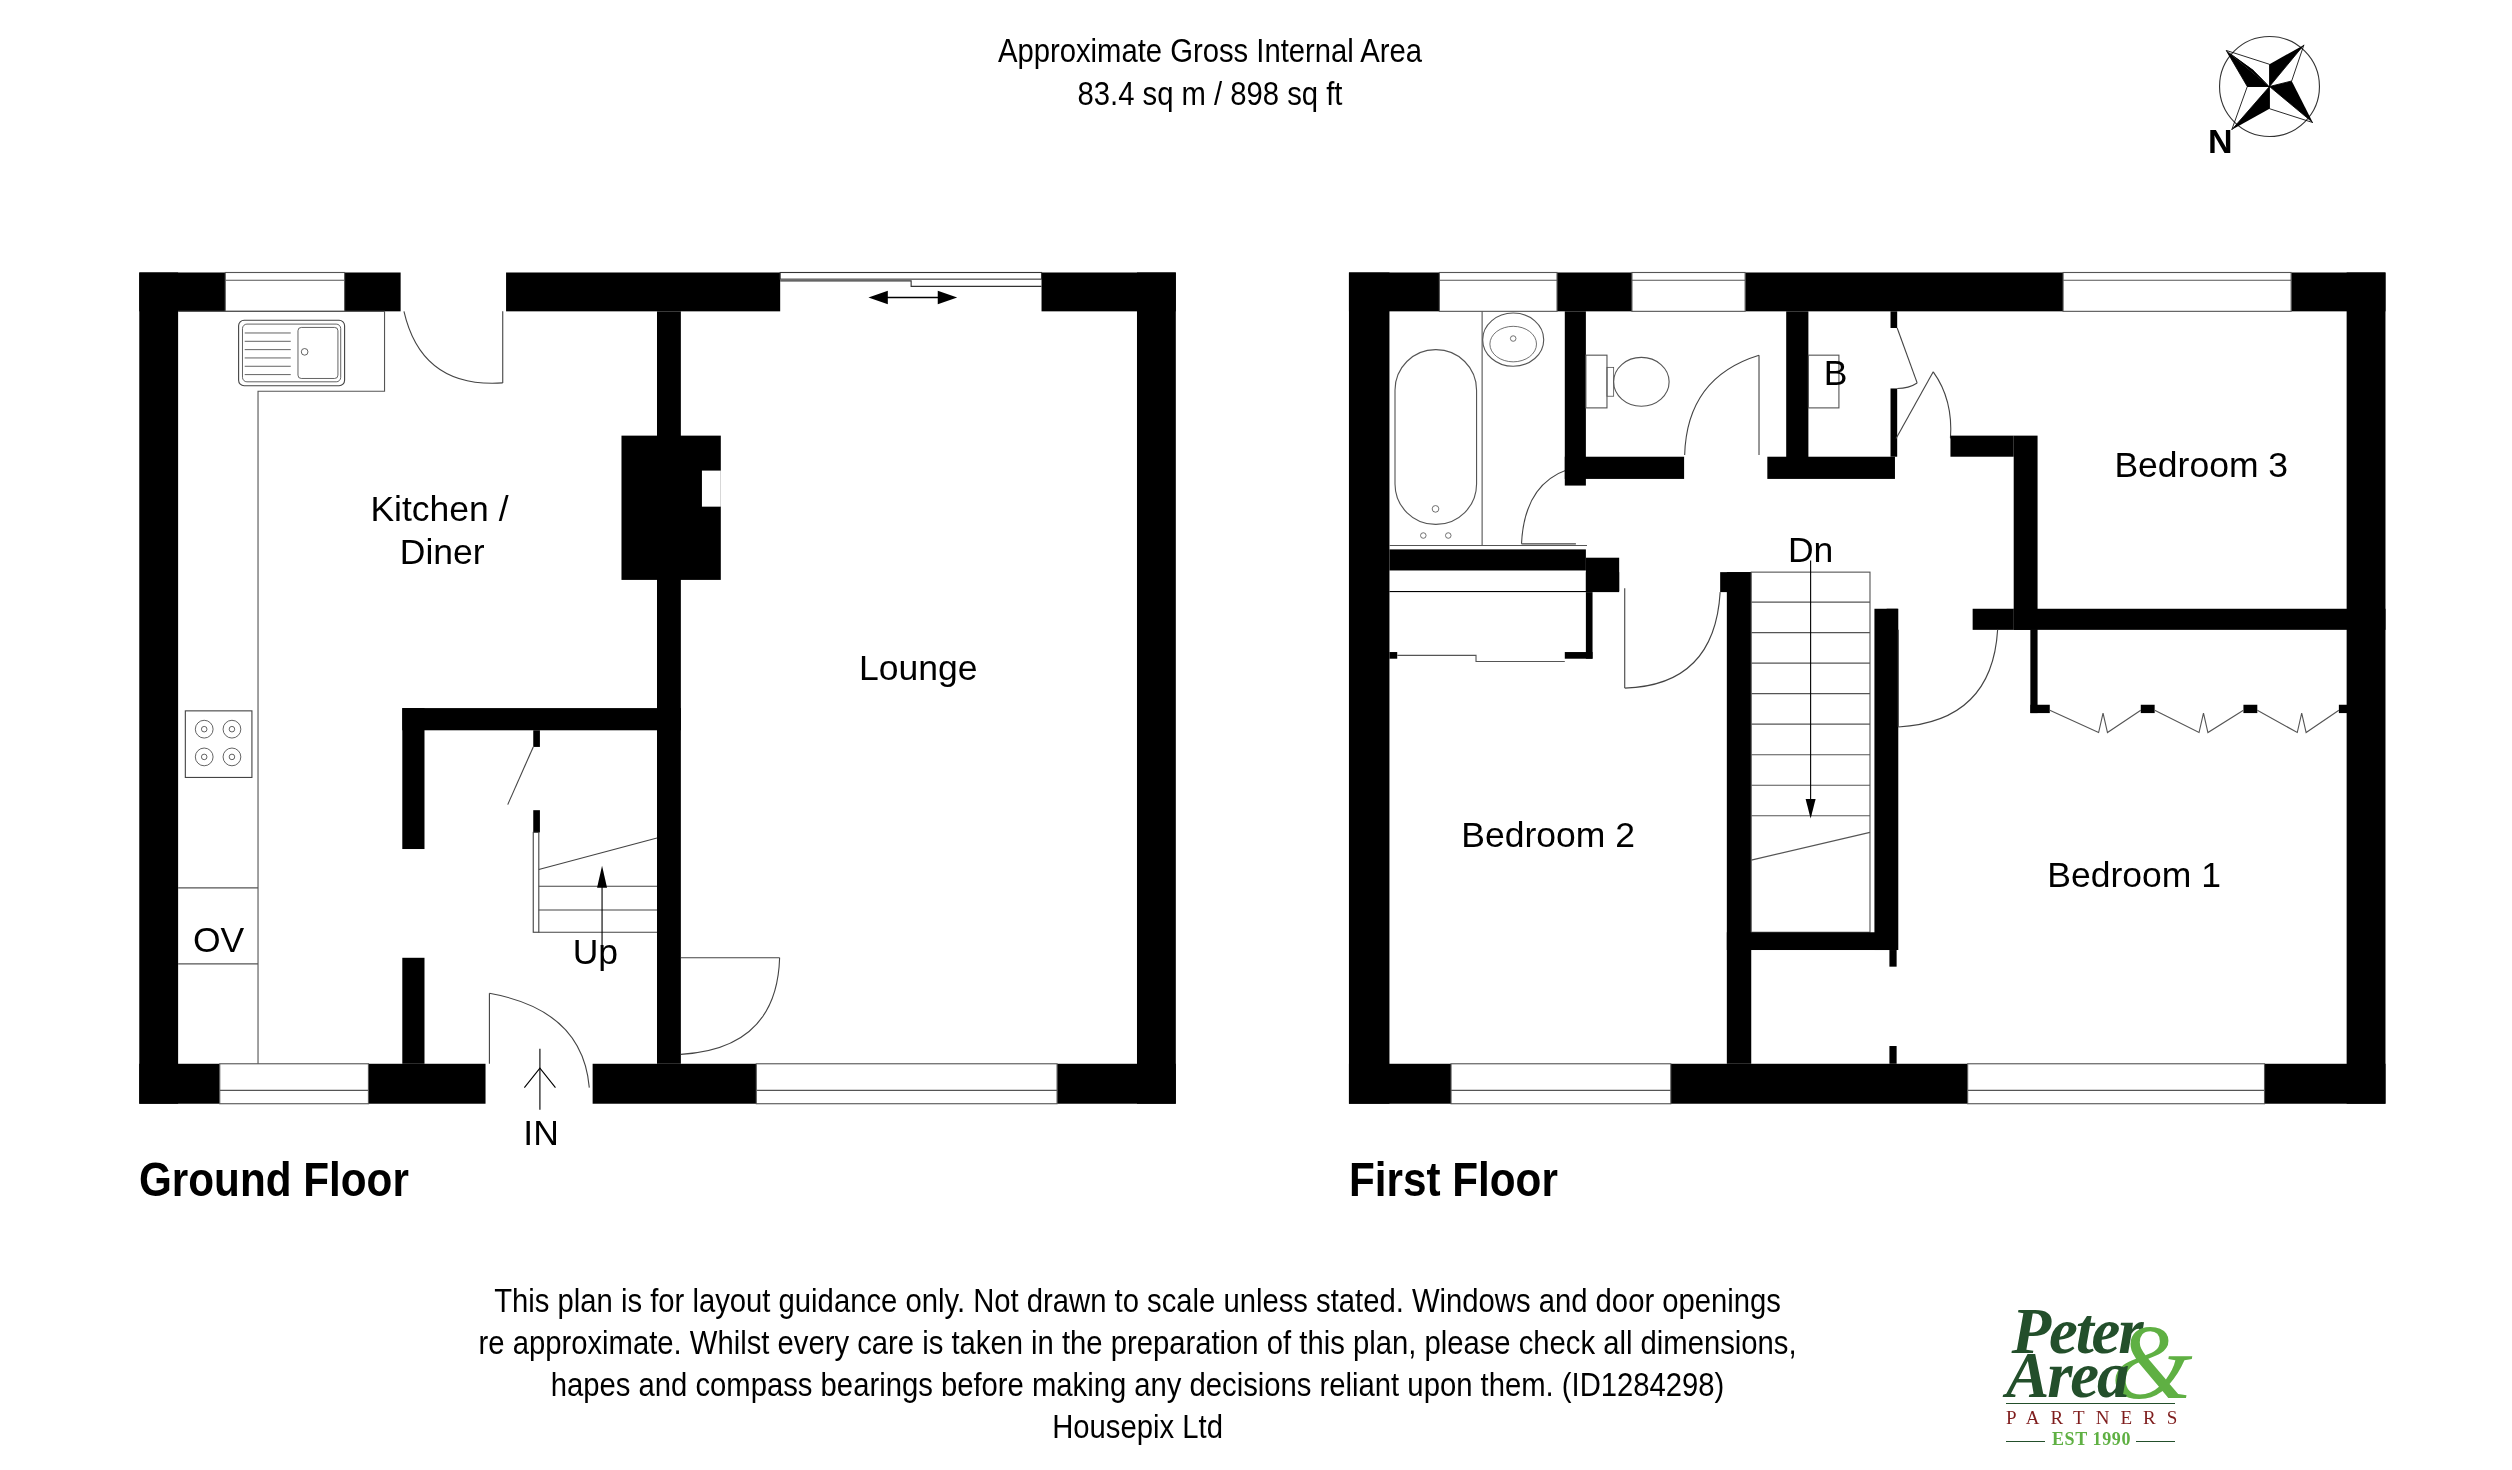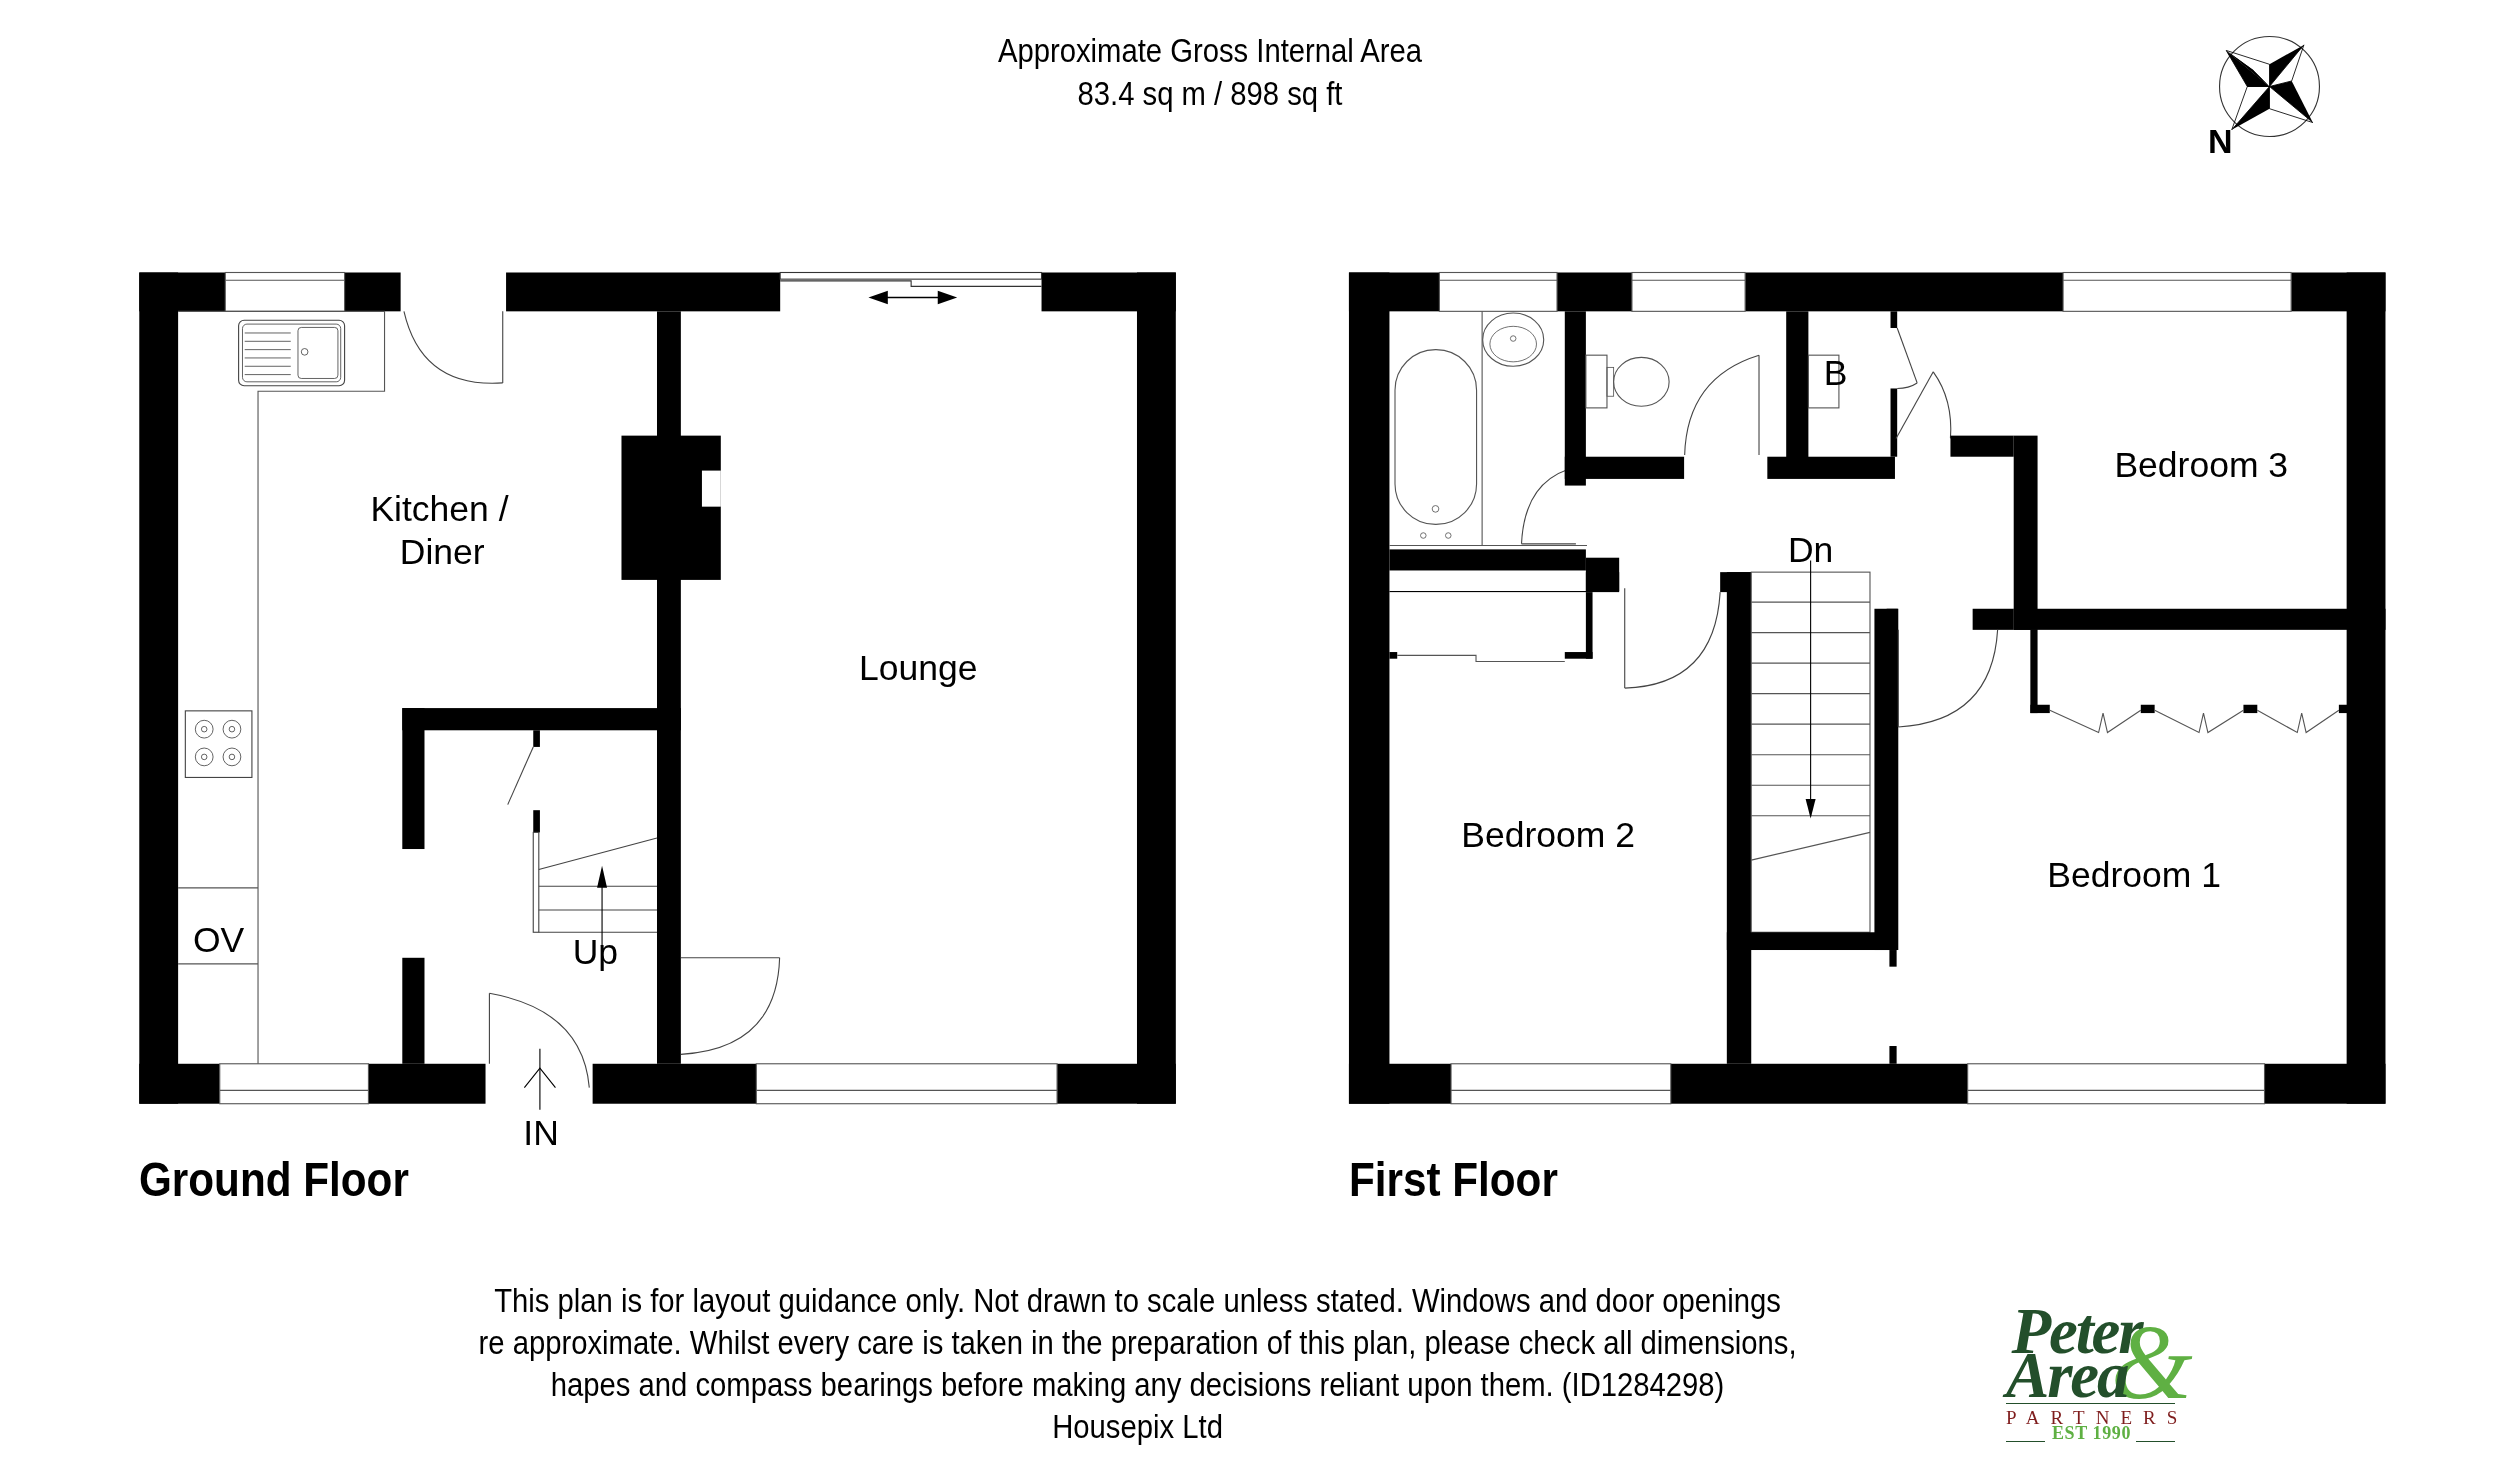--- a/index.html
+++ b/index.html
@@ -16,21 +16,21 @@
   .disclaimer { position: absolute; left: 333px; top: 1279px; width: 1609px; text-align: center;
                 font-size: 34px; line-height: 42px; transform: scaleX(0.86); transform-origin: 805px 0; }
   .logo { position: absolute; left: 2006px; top: 1299px; width: 183px; height: 150px;
           font-family: "Liberation Serif", serif; }
   .logo .peter, .logo .lane { position: absolute; font-size: 65px; font-weight: bold; font-style: italic; color: #234f2b; }
   .logo .peter { left: 5.5px; top: -5.5px; letter-spacing: -2.2px; }
   .logo .lane { left: 0px; top: 39px; letter-spacing: -2.2px; }
   .logo .amp { position: absolute; left: 105px; top: 2.8px; font-size: 105px; color: #5fb043; font-style: italic; }
   .logo .rule { position: absolute; left: 0; width: 169px; height: 1.1px; background: #234f2b; }
   .logo .partners { position: absolute; left: 0; top: 108px; width: 172px; font-size: 19px; letter-spacing: 11px; color: #7f1d1d; }
-  .logo .est { position: absolute; left: 46px; top: 124px; font-size: 18px; font-weight: bold; color: #5fb043; letter-spacing: 0.6px; }
+  .logo .est { position: absolute; left: 46px; top: 130px; font-size: 18px; font-weight: bold; color: #5fb043; letter-spacing: 0.6px; }
 </style>
 </head>
 <body>
 
 <div class="header">
   <div>Approximate Gross Internal Area</div>
   <div>83.4 sq m / 898 sq ft</div>
 </div>
 
 <svg class="compass" viewBox="0 0 200 200">

